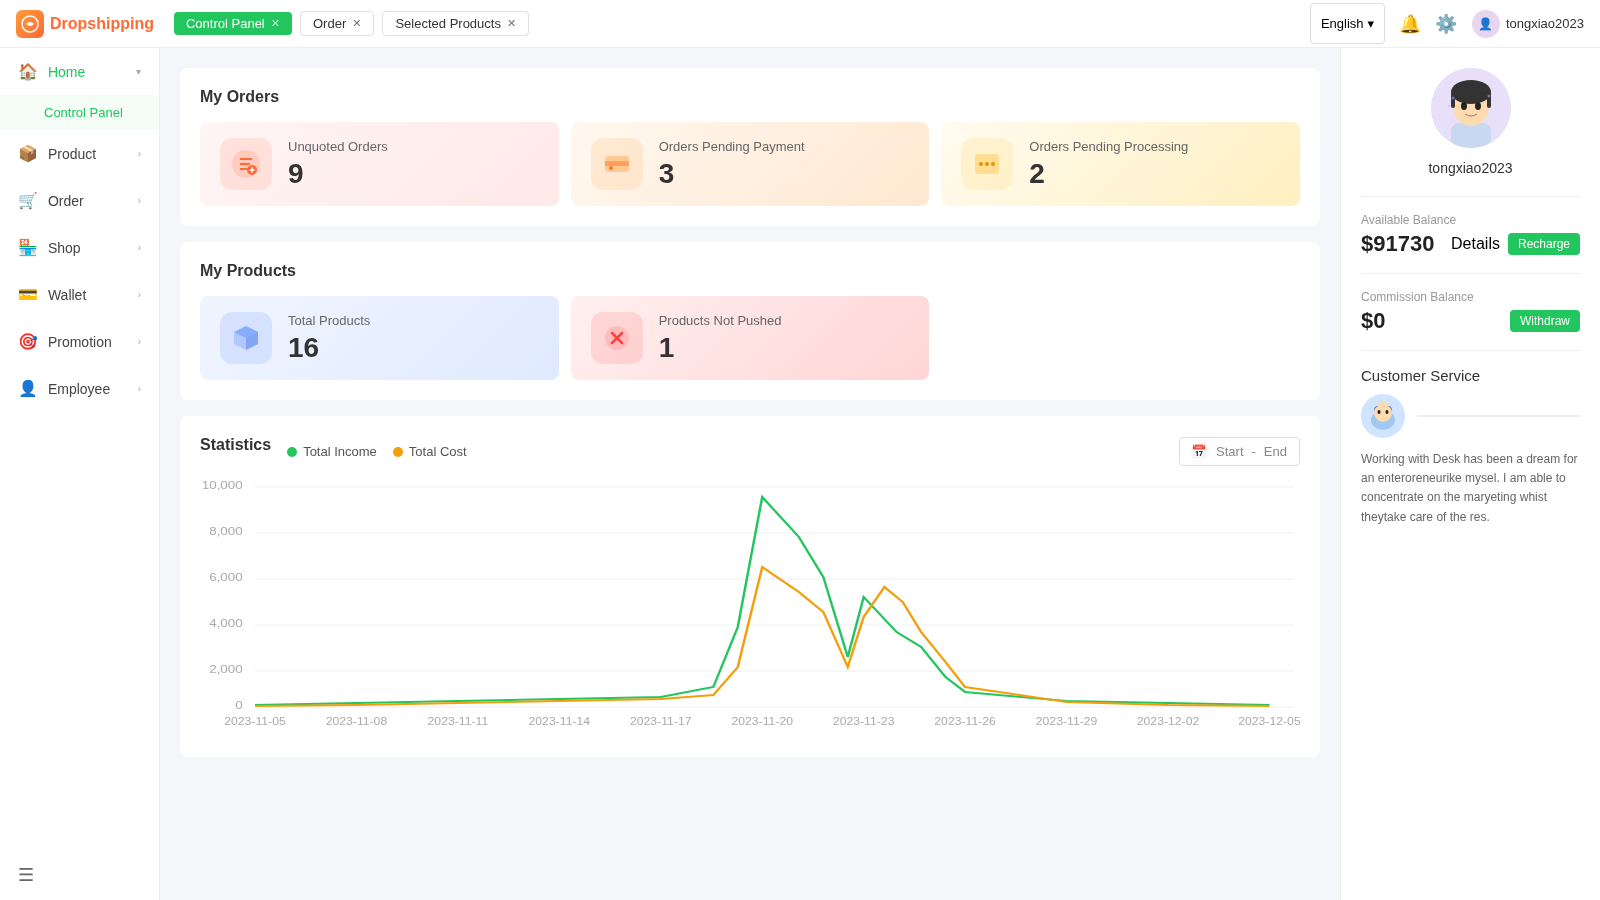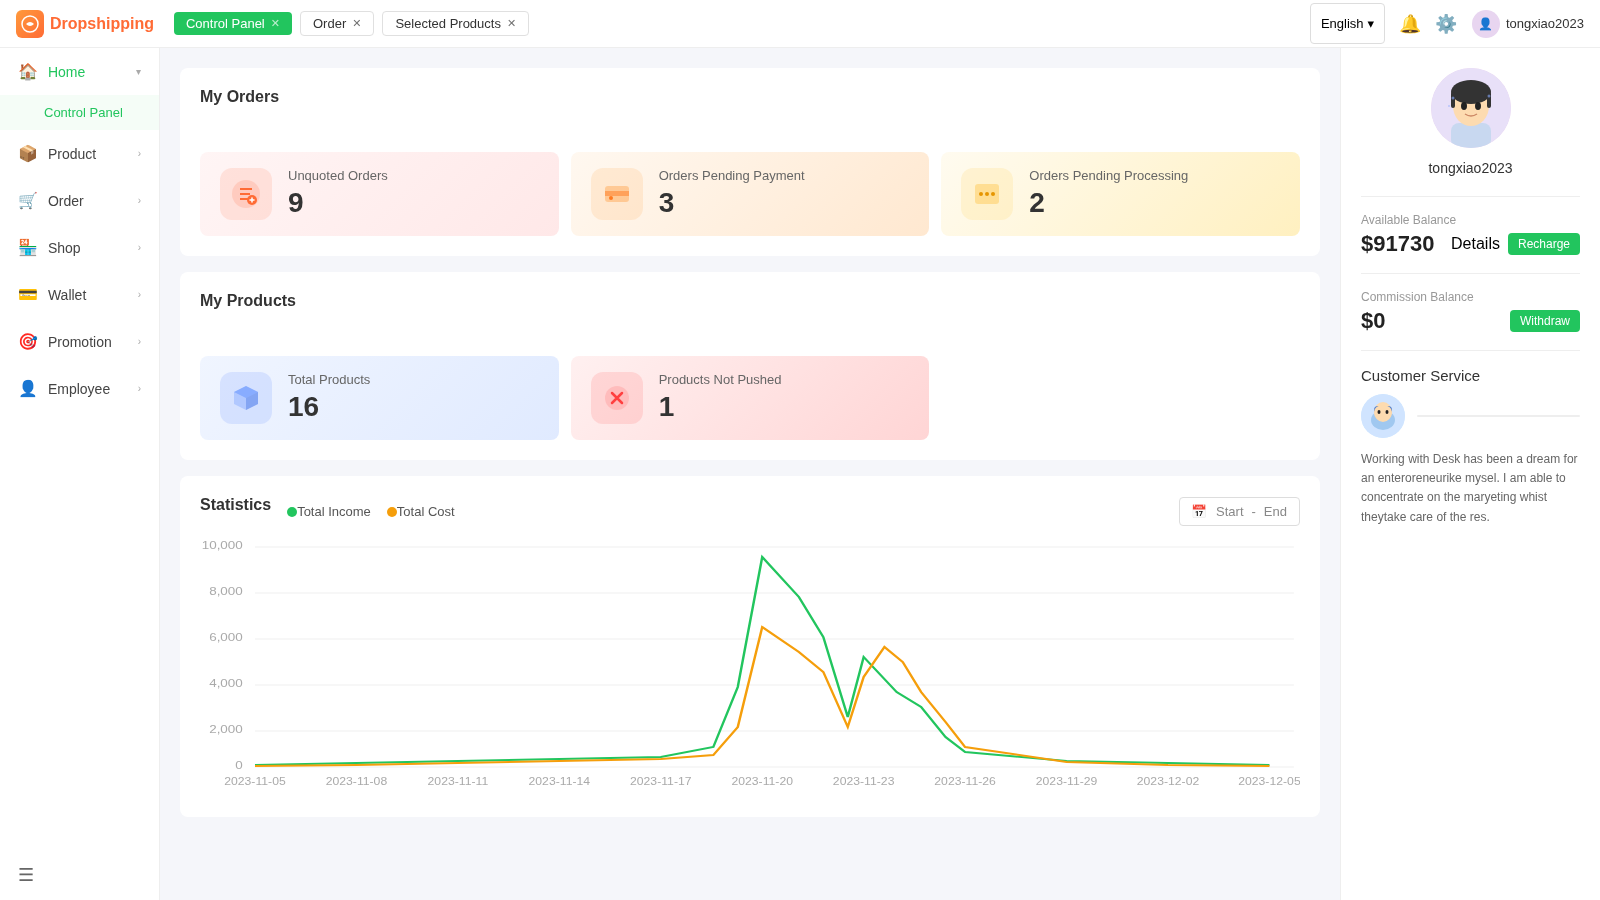--- a/index.html
+++ b/index.html
@@ -38,36 +38,36 @@
 
     
     .right-panel { width: 260px; background: #fff; border-left: 1px solid #eee; overflow-y: auto; padding: 20px; flex-shrink: 0; }
 
     
     .section-card { background: #fff; border-radius: 8px; padding: 20px; }
     .section-title { font-size: 16px; font-weight: 600; color: #333; margin-bottom: 16px; }
 
     
     .cards-grid { display: grid; grid-template-columns: repeat(3, 1fr); gap: 12px; }
-    .stat-card { border-radius: 8px; padding: 16px 20px; display: flex; gap: 16px; margin-top: 30px; }
+    .stat-card { border-radius: 8px; padding: 16px 20px; display: flex; align-items: center; gap: 16px; }
     .stat-card-pink { background: linear-gradient(135deg, #fff5f5, #ffe8e8); }
     .stat-card-orange { background: linear-gradient(135deg, #fff8f0, #ffe8d0); }
     .stat-card-yellow { background: linear-gradient(135deg, #fffbf0, #fff0c0); }
     .stat-card-blue { background: linear-gradient(135deg, #f0f5ff, #e0eaff); }
     .stat-card-purple { background: linear-gradient(135deg, #f5f0ff, #e8d5ff); }
     .stat-card-red { background: linear-gradient(135deg, #fff0f0, #ffd5d5); }
     .stat-icon { width: 52px; height: 52px; border-radius: 12px; display: flex; align-items: center; justify-content: center; font-size: 24px; }
     .stat-info { display: flex; flex-direction: column; gap: 4px; }
     .stat-label { font-size: 13px; color: #666; }
     .stat-value { font-size: 28px; font-weight: 700; color: #333; }
 
     
     .stats-header { display: flex; align-items: center; justify-content: space-between; margin-bottom: 10px; }
     .stats-legend { display: flex; align-items: center; gap: 16px; }
-    .legend-item { display: flex; align-items: center; font-size: 13px; color: #555; }
+    .legend-item { display: flex; align-items: center; gap: 6px; font-size: 13px; color: #555; }
     .legend-dot { width: 10px; height: 10px; border-radius: 50%; }
     .date-range { display: flex; align-items: center; gap: 8px; border: 1px solid #ddd; border-radius: 4px; padding: 6px 12px; font-size: 13px; color: #888; }
 
     
     .chart-container { position: relative; height: 260px; }
     .chart-svg { width: 100%; height: 100%; }
     .y-axis-label { font-size: 11px; fill: #aaa; }
 
     
     .user-profile { display: flex; flex-direction: column; align-items: center; padding-bottom: 20px; border-bottom: 1px solid #eee; }

